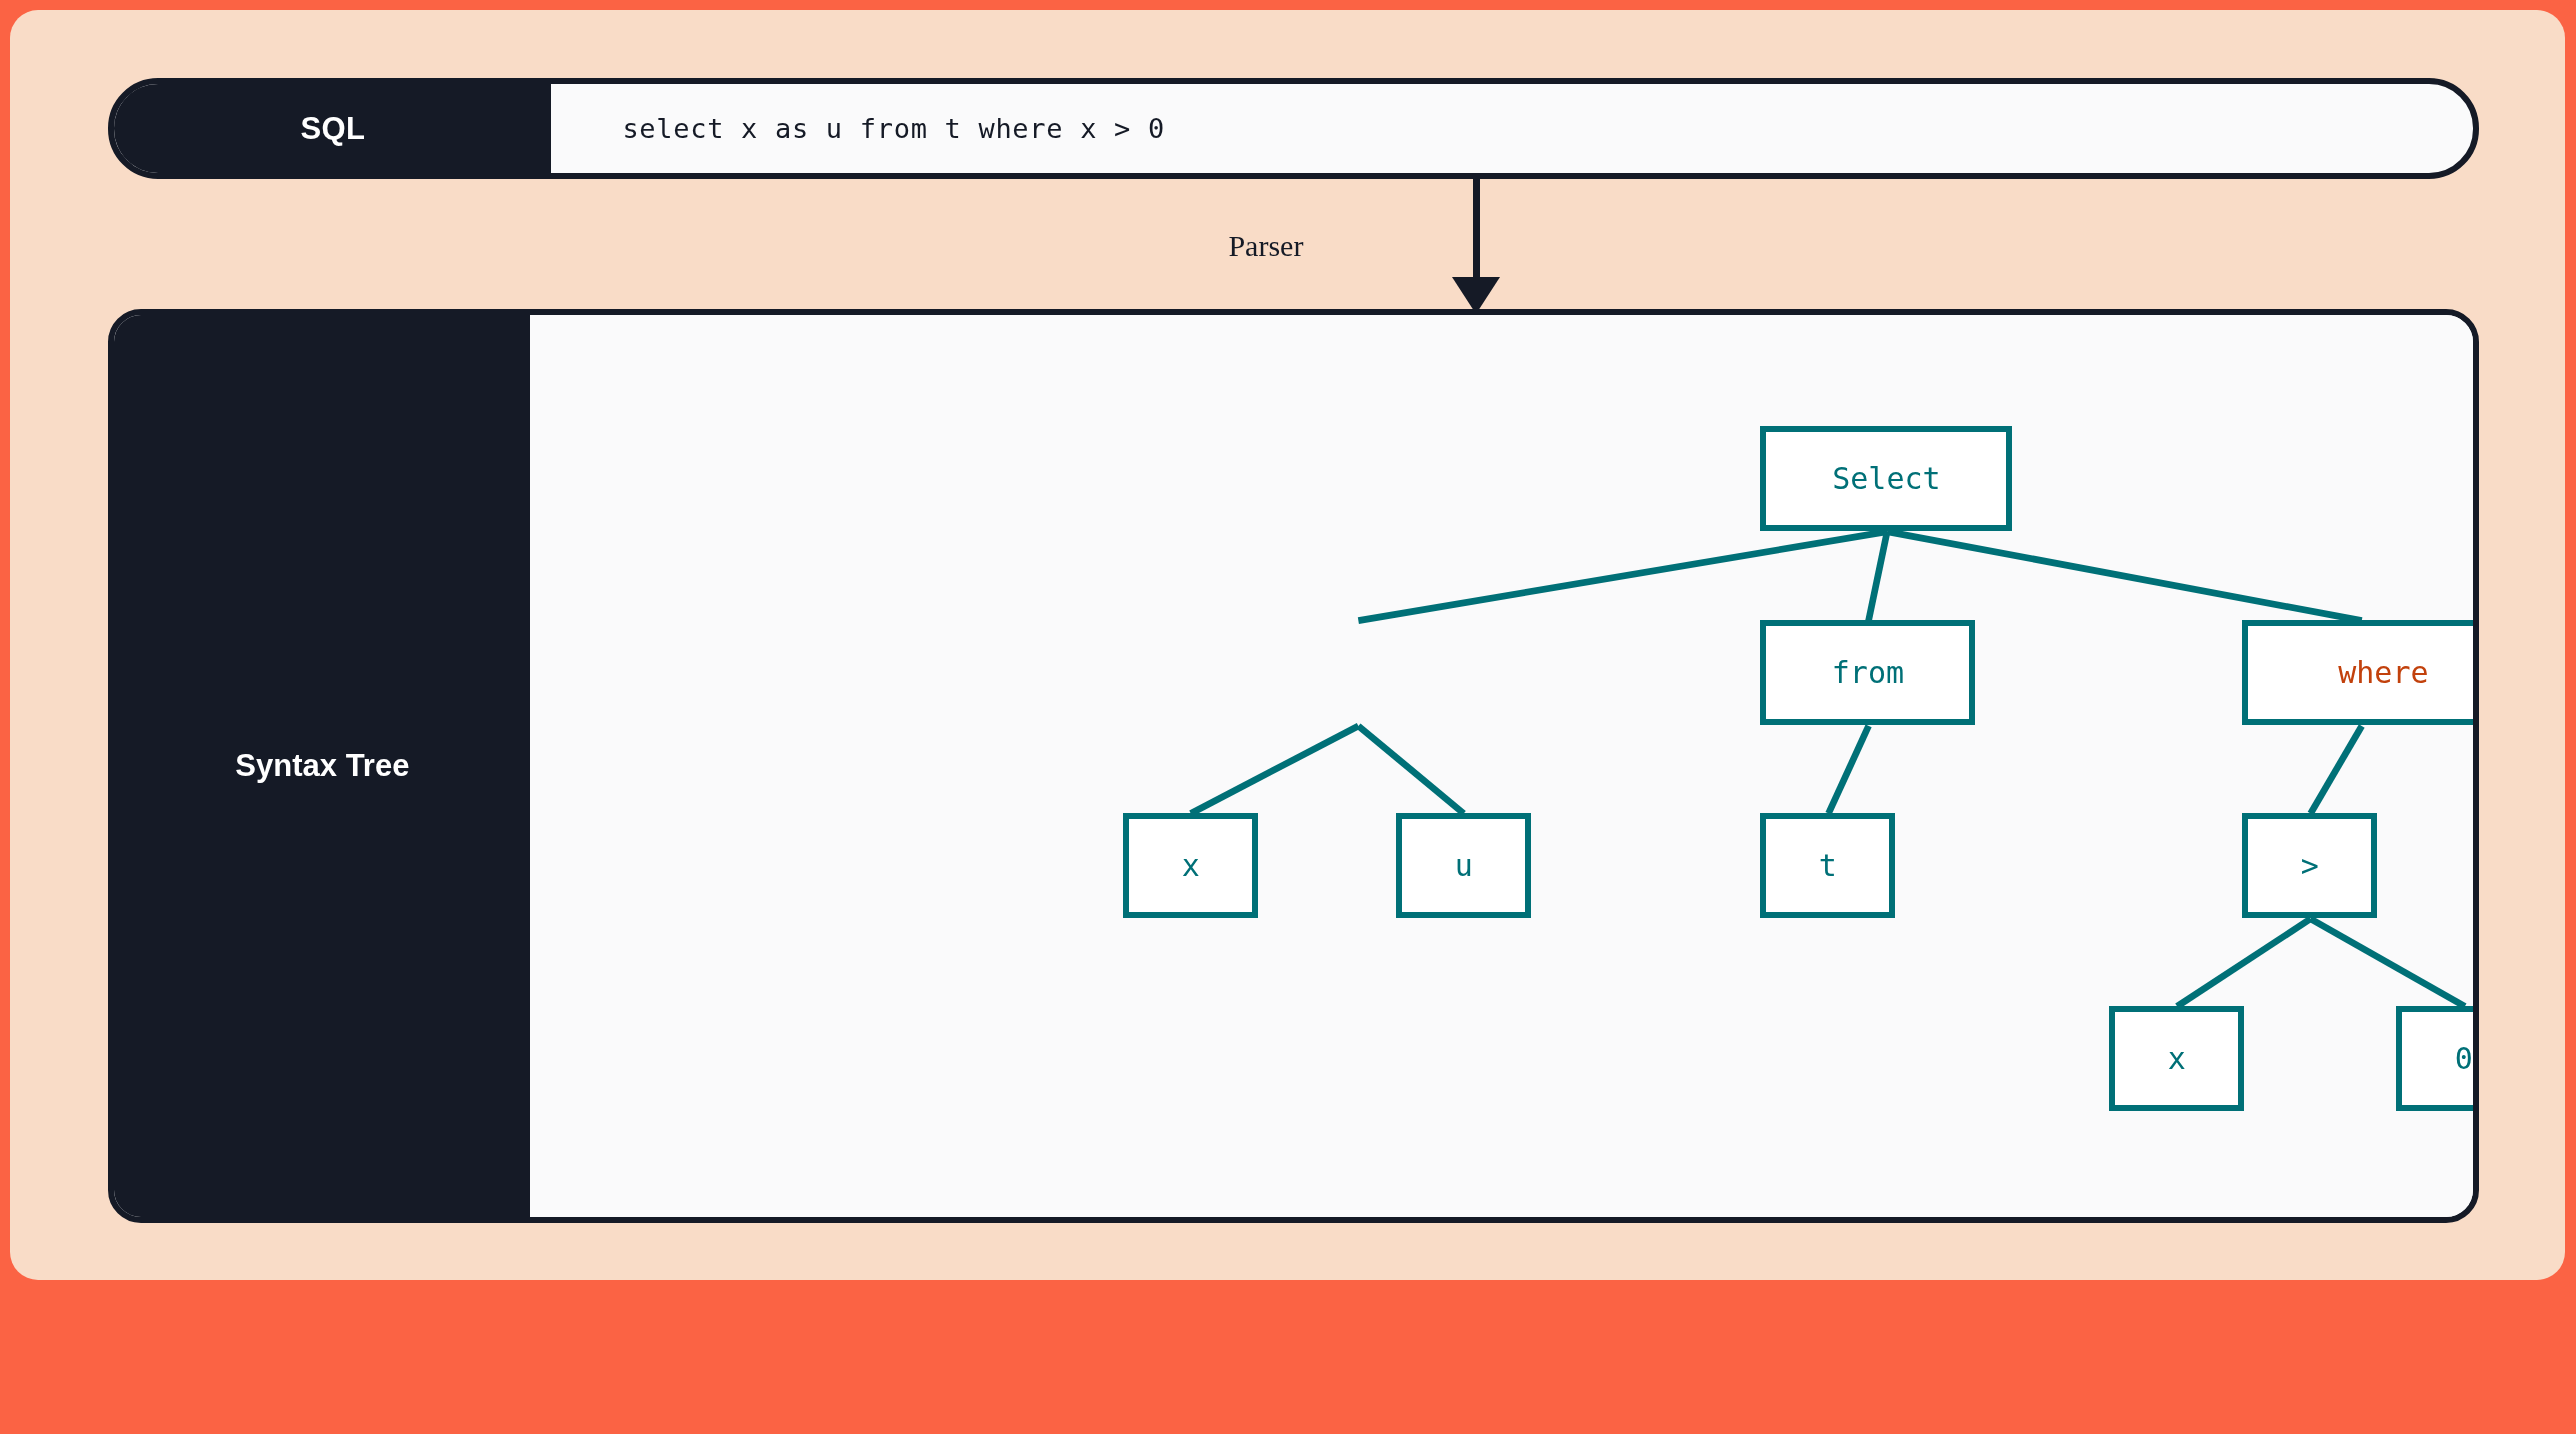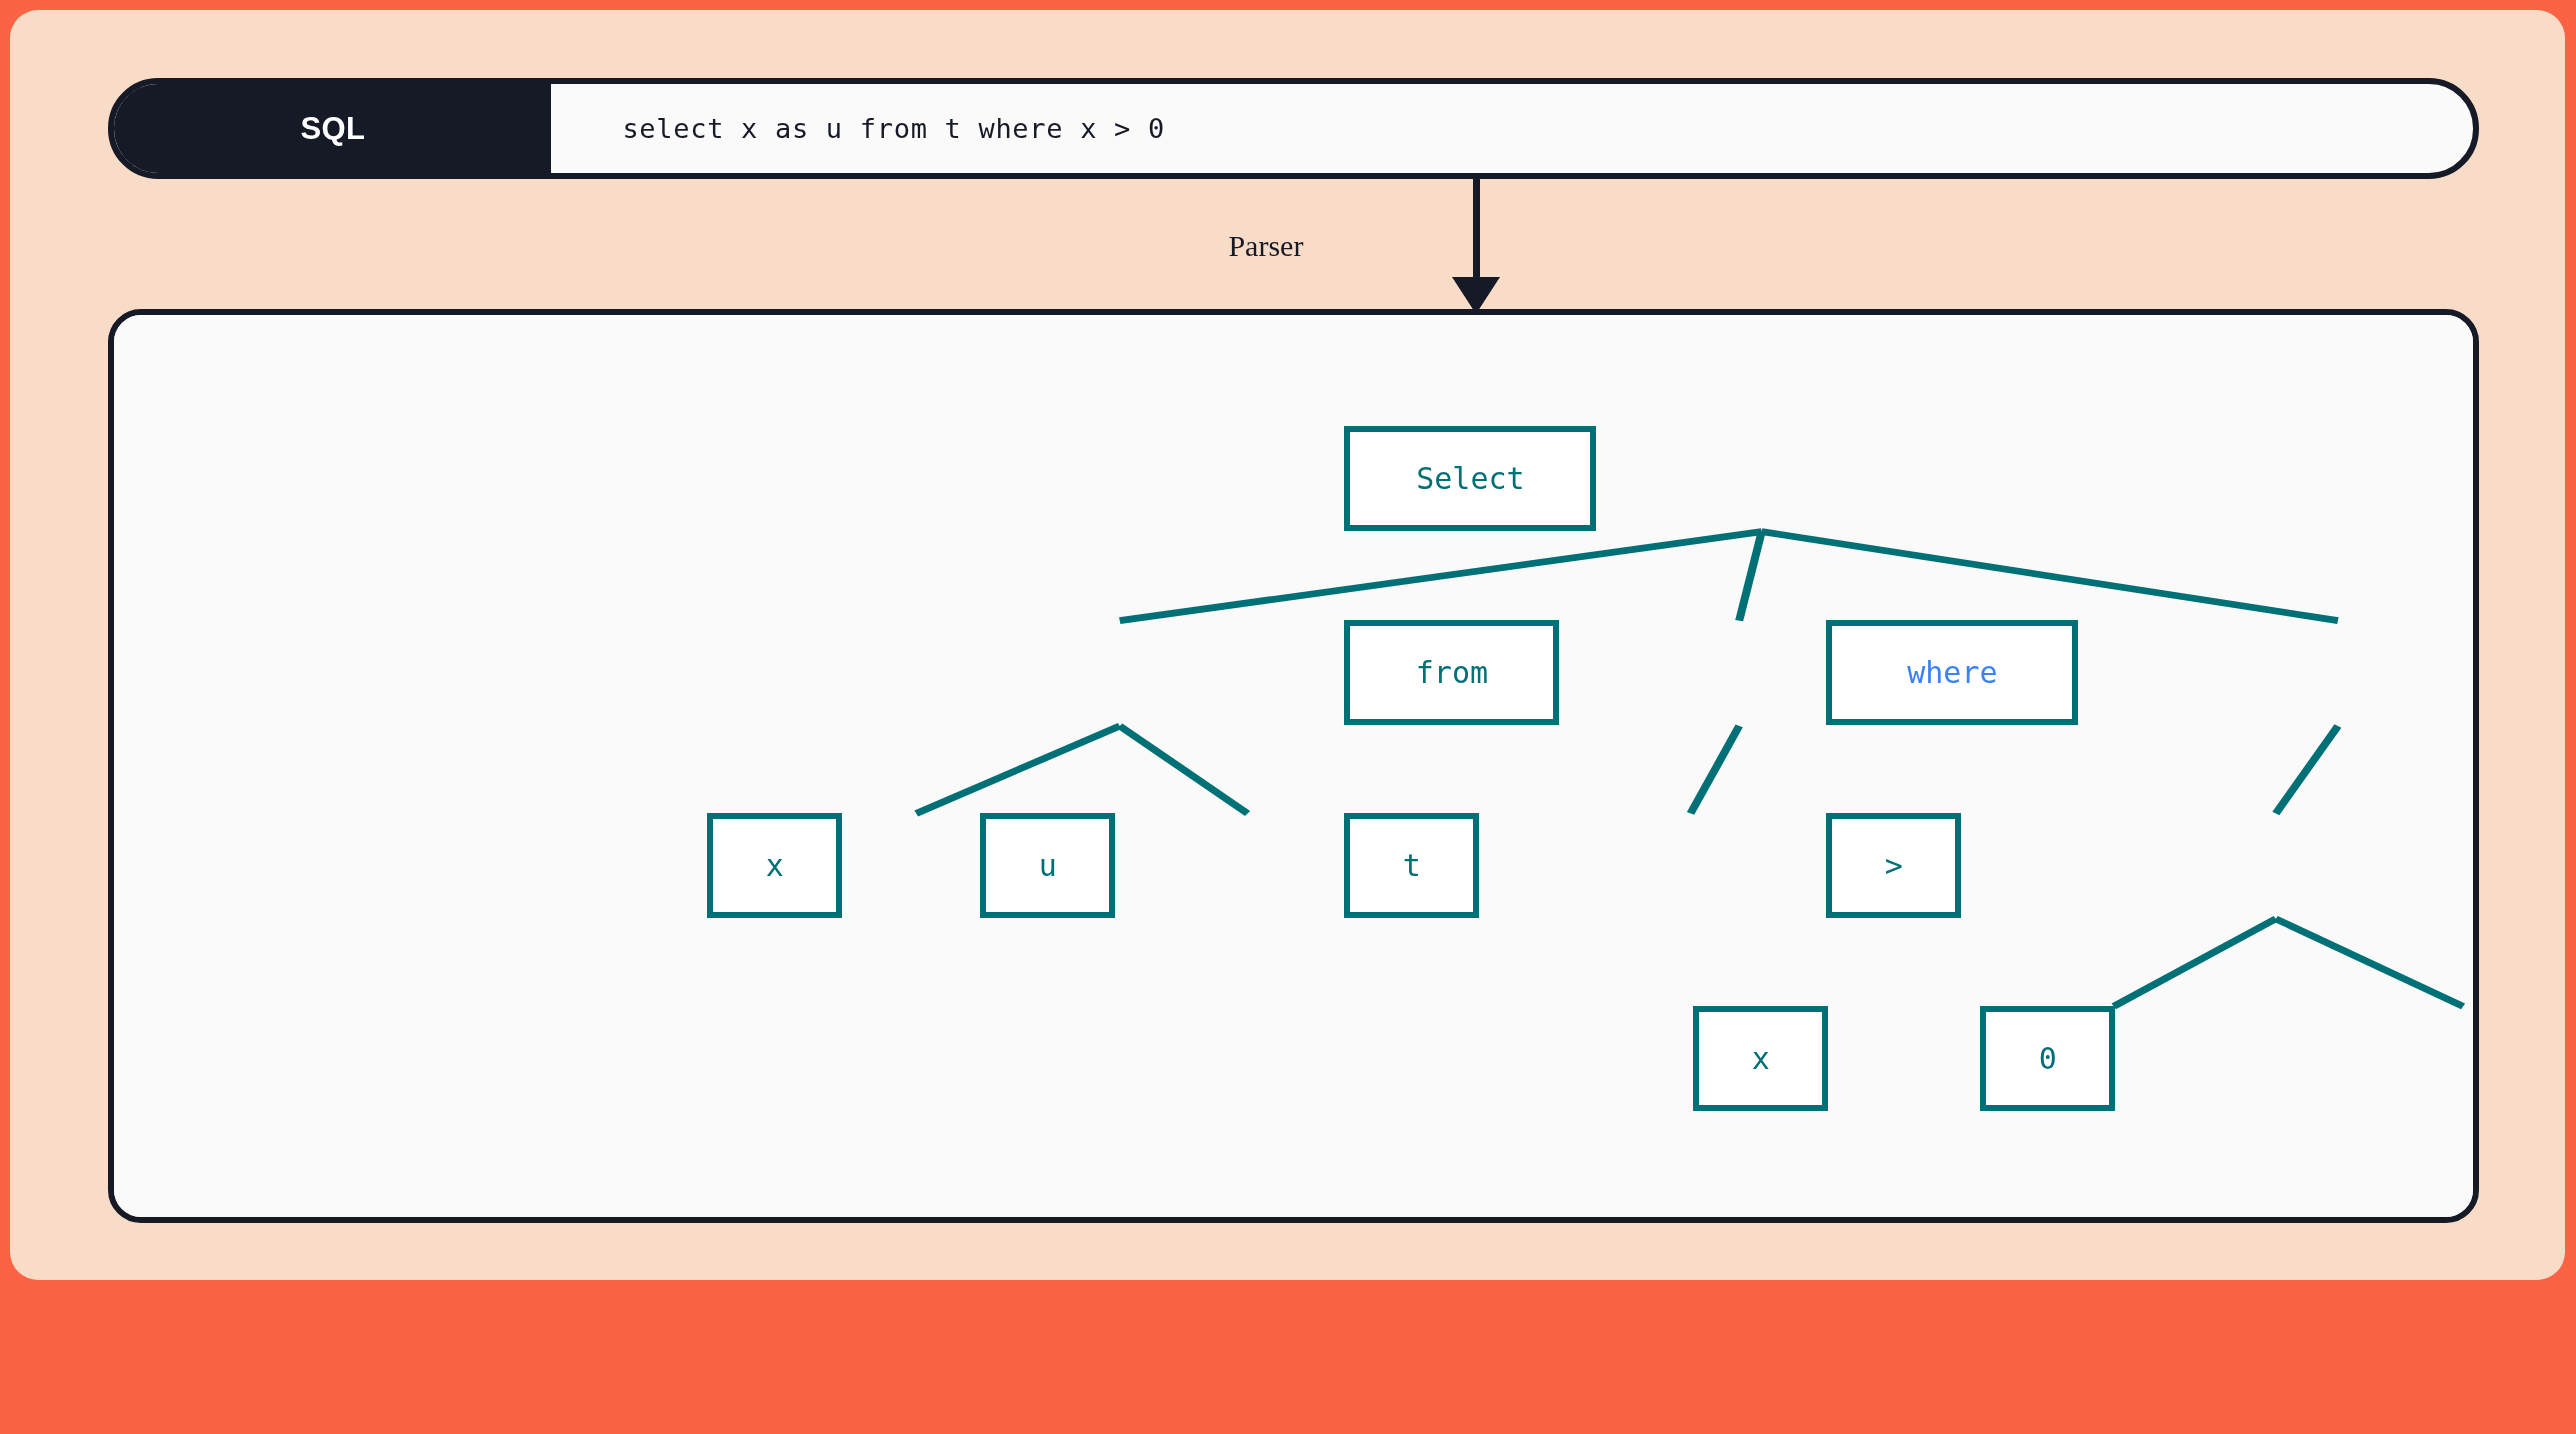--- a/index.html
+++ b/index.html
@@ -202,39 +202,40 @@
       <div class="sql-value">select x as u from t where x &gt; 0</div>
     </div>
 
     <div class="parser-label">Parser</div>
     <div class="arrow-wrap">
       <div class="arrow-line"></div>
       <div class="arrow-head"></div>
     </div>
 
     <div class="tree-panel">
+      <div class="tree-label-col">Syntax Tree</div>
       <div class="tree-canvas" id="tree-canvas">
         <svg class="edges" id="tree-edges" viewBox="0 0 2620 1216" preserveAspectRatio="none">
             <line x1="1830" y1="292" x2="1117" y2="412" stroke="#007077" stroke-width="9"></line>
             <line x1="1830" y1="292" x2="1805" y2="412" stroke="#007077" stroke-width="9"></line>
             <line x1="1830" y1="292" x2="2470" y2="412" stroke="#007077" stroke-width="9"></line>
             <line x1="1117" y1="554" x2="891" y2="672" stroke="#007077" stroke-width="9"></line>
             <line x1="1117" y1="554" x2="1259" y2="672" stroke="#007077" stroke-width="9"></line>
             <line x1="1805" y1="554" x2="1751" y2="672" stroke="#007077" stroke-width="9"></line>
             <line x1="2470" y1="554" x2="2401" y2="672" stroke="#007077" stroke-width="9"></line>
             <line x1="2401" y1="814" x2="2221" y2="932" stroke="#007077" stroke-width="9"></line>
             <line x1="2401" y1="814" x2="2609" y2="932" stroke="#007077" stroke-width="9"></line>
           </svg>
       <div class="node" style="left: 1230px; top: 111px; width: 252px; height: 105px; border-color: rgb(0, 112, 119); color: rgb(0, 112, 119);">
             <span>Select</span>
           </div>
           <div class="node" style="left: 1230px; top: 305px; width: 215px; height: 105px; border-color: rgb(0, 112, 119); color: rgb(0, 112, 119);">
             <span>from</span>
           </div>
-          <div class="node" style="left: 1712px; top: 305px; width: 252px; height: 105px; border-color: rgb(0, 112, 119); color: #3b82f6;">
+          <div class="node" style="left: 1712px; top: 305px; width: 282px; height: 105px; border-color: rgb(0, 112, 119); color: #c2410c;">
             <span>where</span>
           </div>
           <div class="node" style="left: 593px; top: 498px; width: 135px; height: 105px; border-color: rgb(0, 112, 119); color: rgb(0, 112, 119);">
             <span>x</span>
           </div>
           <div class="node" style="left: 866px; top: 498px; width: 135px; height: 105px; border-color: rgb(0, 112, 119); color: rgb(0, 112, 119);">
             <span>u</span>
           </div>
           <div class="node" style="left: 1230px; top: 498px; width: 135px; height: 105px; border-color: rgb(0, 112, 119); color: rgb(0, 112, 119);">
             <span>t</span>

